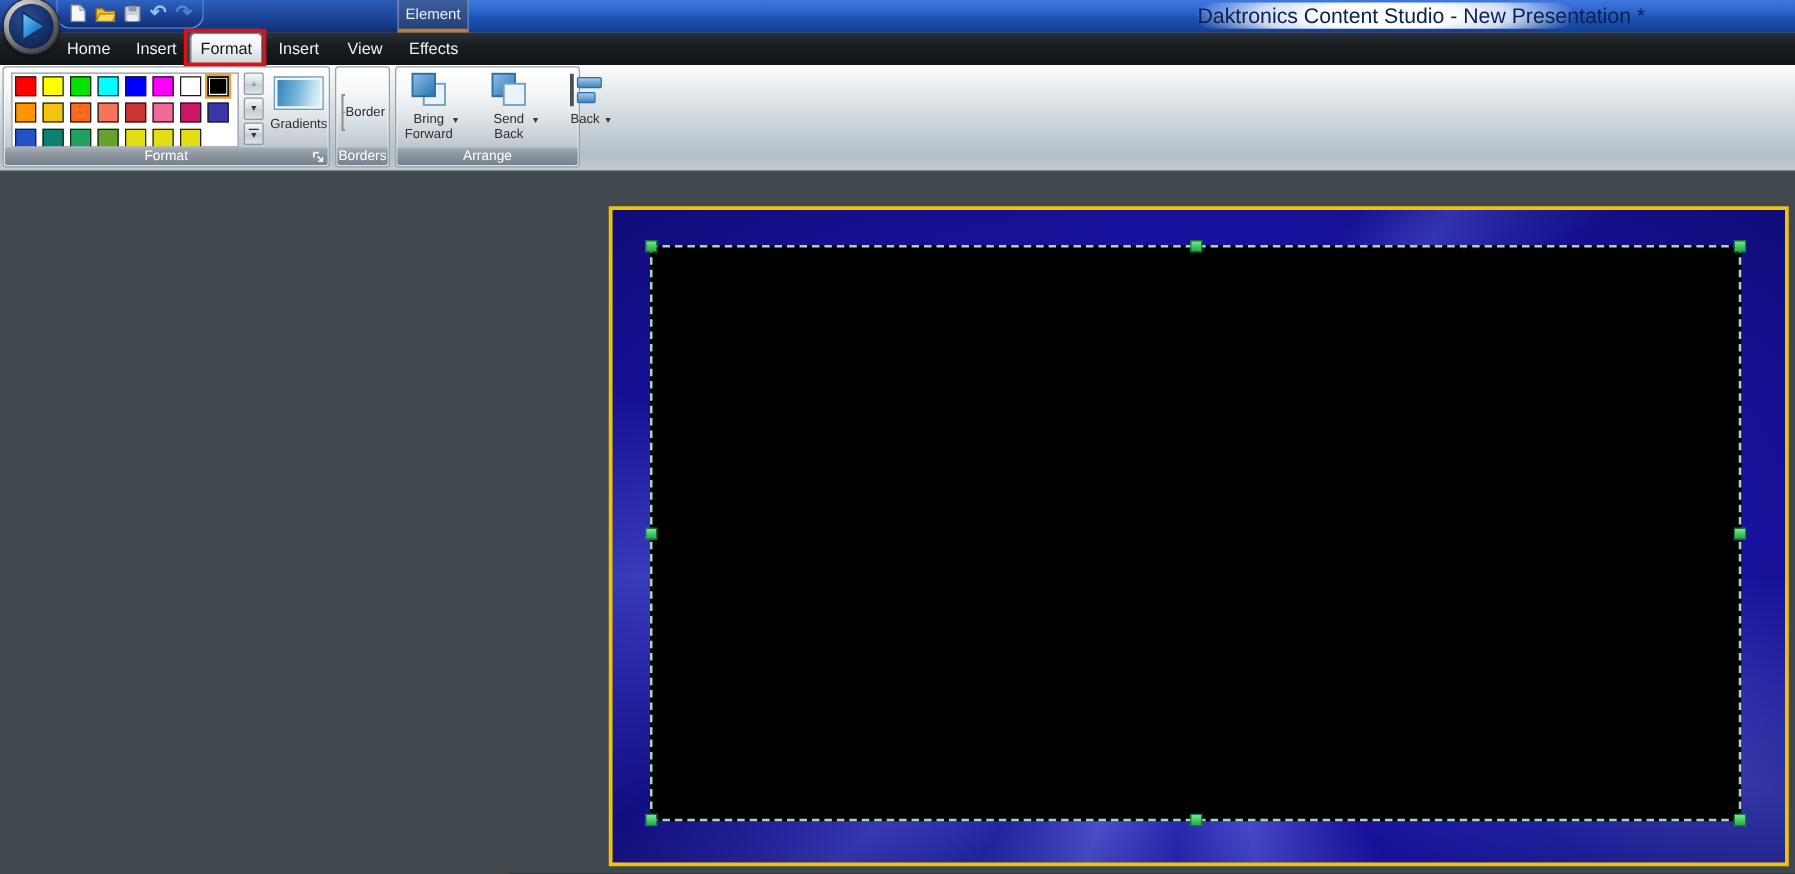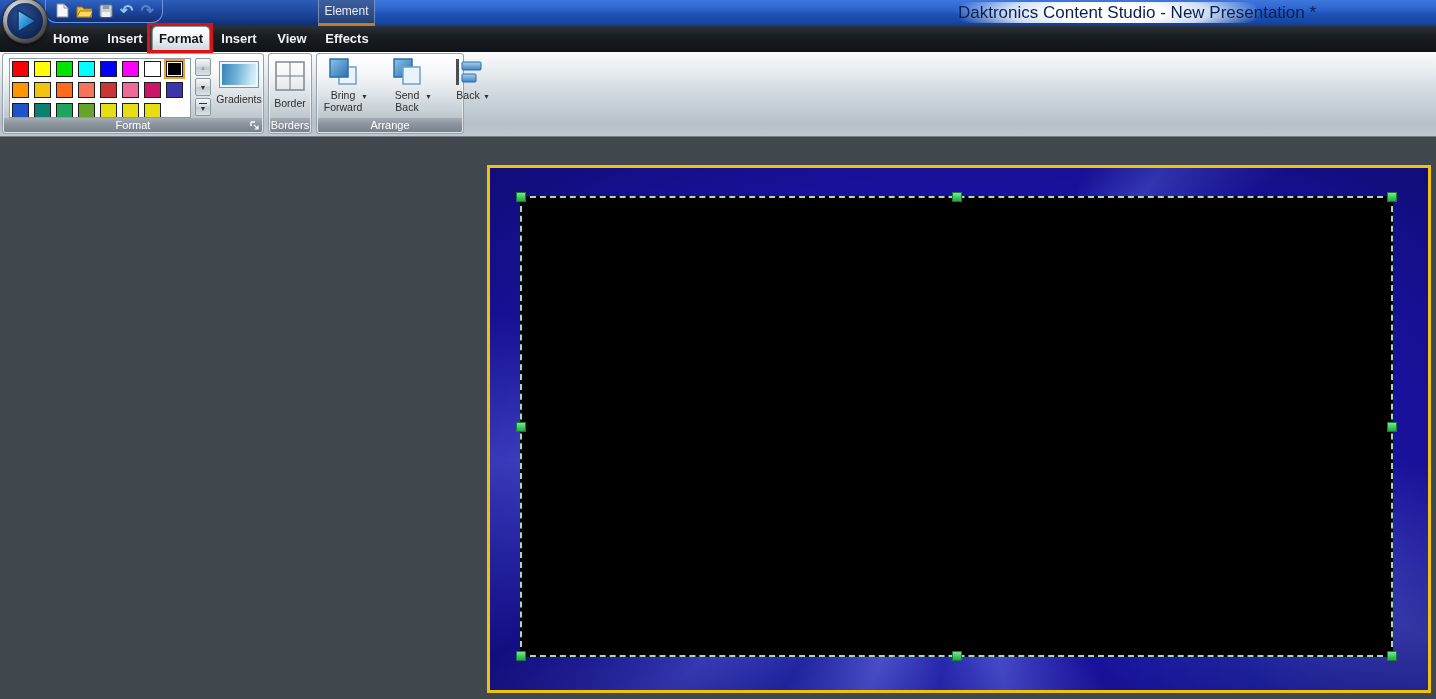--- a/index.html
+++ b/index.html
@@ -29,21 +29,21 @@
     border-left:1px solid rgba(200,215,240,.45);border-right:1px solid rgba(200,215,240,.45);
     border-bottom:3px solid #c07c28;
     color:#e9eef8;font-size:12px;text-align:center;line-height:22px;}
   .title-pill{position:absolute;left:958px;top:2px;width:300px;height:21px;z-index:6;
     background:radial-gradient(ellipse 52% 130% at 50% 50%,#ffffff 35%,rgba(235,243,255,.85) 65%,rgba(235,243,255,0) 100%);
     border-radius:11px;color:#0a2050;font-size:17px;line-height:21px;text-align:center;white-space:nowrap;}
 
   
   .tabstrip{position:absolute;left:0;top:26px;width:1436px;height:26px;
     background:linear-gradient(180deg,#2c3338 0%,#191e22 35%,#101417 100%);}
-  .tabs{display:flex;margin-left:44px;height:26px;font-weight:bold;}
+  .tabs{display:flex;margin-left:44px;height:26px;}
   .tab{height:26px;line-height:26px;text-align:center;color:#eef2f6;font-size:13px;cursor:default;}
   .tab-home{width:54px}.tab-insert{width:54px}.tab-format{width:58px}
   .tab-layout{width:58px}.tab-view{width:48px}.tab-effects{width:58px;margin-left:2px;}
   .tab.selected{background:linear-gradient(180deg,#ffffff 0%,#eef3f6 45%,#c9d3da 100%);
     color:#141414;border-radius:5px 5px 0 0;border:1px solid #8a969e;border-bottom:none;
     box-sizing:border-box;line-height:24px;box-shadow:0 0 4px rgba(255,255,255,.55);}
   .format-annotation{position:absolute;left:147px;top:23px;width:60px;height:24px;
     border:3px solid #d81414;z-index:50;pointer-events:none;}
 
   
@@ -72,21 +72,21 @@
   .pal-btn.up{color:#9aa4ab;}
   .gradients-btn{position:absolute;left:212px;top:2px;width:48px;height:63px;
     display:flex;flex-direction:column;align-items:center;}
   .gradients-icon{margin-top:5px;width:40px;height:27px;box-sizing:border-box;
     border:1px solid #6f9ab8;box-shadow:inset 0 0 0 2px #eef6fb;
     background:linear-gradient(100deg,#2d7cb4 0%,#71b3d8 45%,#c7e6f4 80%,#e8f6fc 100%);}
   .btn-label{margin-top:6px;font-size:10.5px;color:#2e2e2e;text-align:center;line-height:11px;}
   .launcher{position:absolute;right:4px;bottom:3px;width:9px;height:9px;}
 
   .border-btn{position:absolute;left:3px;top:2px;width:36px;height:63px;
-    display:flex;flex-direction:column;align-items:center;}
+    display:flex;flex-direction:row;align-items:center;}
   .border-icon{margin-top:4px;}
 
   .arrange-row{position:absolute;left:2px;top:0;display:flex;gap:16px;}
   .arr-btn{position:relative;width:48px;height:63px;display:flex;flex-direction:column;align-items:center;}
   .arr-btn.align{width:42px;}
   .arr-icon{margin-top:3px;}
   .two-line{margin-top:2px;font-size:10.5px;color:#2e2e2e;text-align:center;line-height:12px;}
   .dd-arrow{position:absolute;right:-1px;bottom:17px;font-size:7px;color:#333;}
 
   

